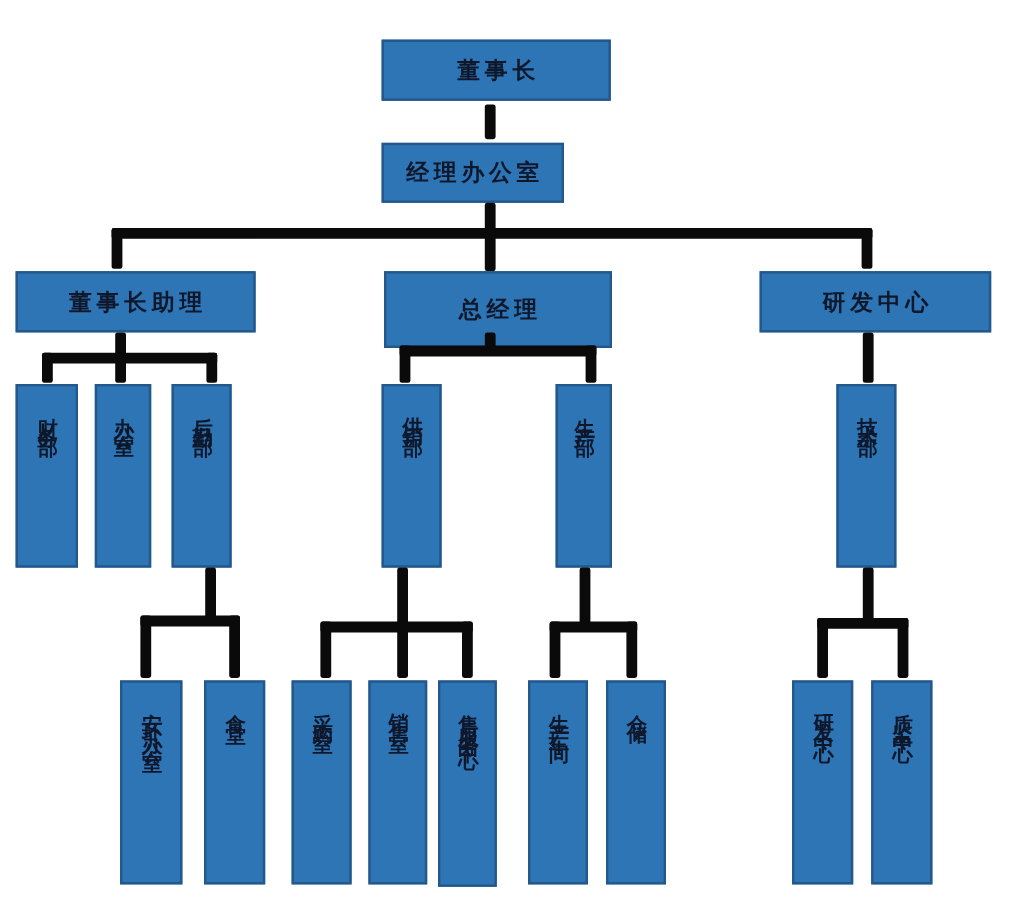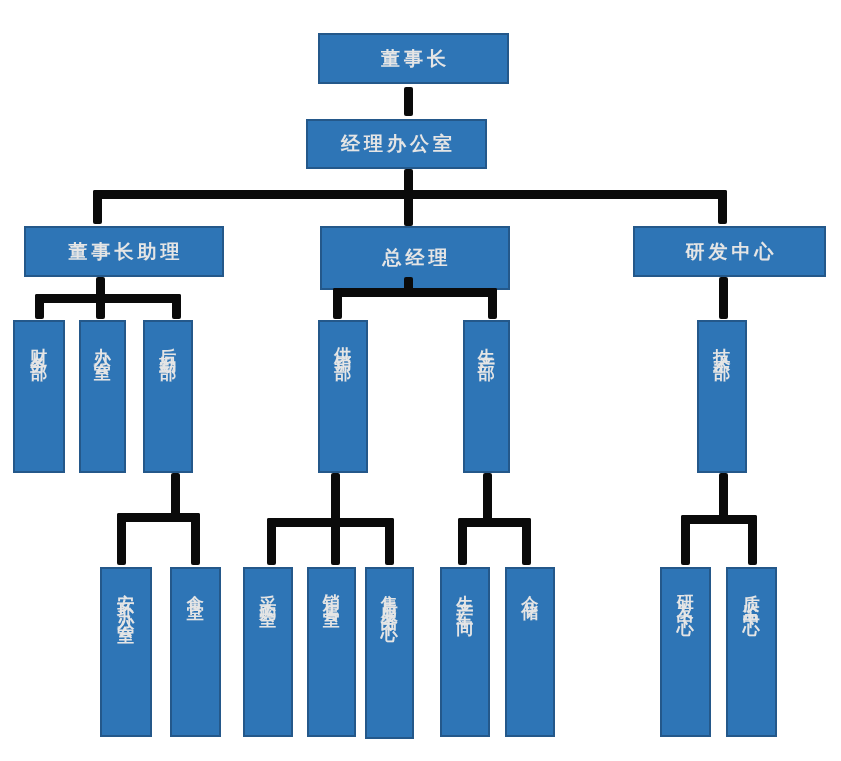--- a/index.html
+++ b/index.html
@@ -13,21 +13,21 @@
     width: 841px;
     height: 761px;
     background: #ffffff;
     overflow: hidden;
   }
   .node {
     position: absolute;
     box-sizing: border-box;
     background: #2E75B6;
     border: 2px solid #24588A;
-    color: #e5e5e5;
+    color: #0f172a;
     font-weight: 700;
   }
   .hnode {
     display: flex;
     align-items: center;
     justify-content: center;
     font-size: 19px;
     letter-spacing: 4px;
     text-indent: 4px;
   }
@@ -52,29 +52,29 @@
 </style>
 </head>
 <body>
 
 <div id="canvas">
 
   <div class="node hnode" style="left:318px; top:33px; width:191px; height:51px">董事长</div>
 
   <div class="conn" style="left:404px; top:87px; width:9px; height:29px"></div>
 
-  <div class="node hnode" style="left:306px; top:119px; width:181px; height:50px">经理办公室</div>
+  <div class="node hnode" style="left:318px; top:119px; width:152px; height:50px">经理办公室</div>
 
   <div class="conn" style="left:404px; top:169px; width:9px; height:26px"></div>
   <div class="conn" style="left:93px; top:190px; width:634px; height:9px"></div>
   <div class="conn" style="left:93px; top:190px; width:9px; height:34px"></div>
   <div class="conn" style="left:404px; top:190px; width:9px; height:36px"></div>
   <div class="conn" style="left:718px; top:190px; width:9px; height:34px"></div>
 
-  <div class="node hnode" style="left:24px; top:226px; width:200px; height:51px">董事长助理</div>
+  <div class="node hnode" style="left:13px; top:226px; width:200px; height:51px">董事长助理</div>
 
   <div class="node hnode" style="left:320px; top:226px; width:190px; height:64px">总经理</div>
 
   <div class="node hnode" style="left:633px; top:226px; width:193px; height:51px">研发中心</div>
 
   <div class="conn" style="left:96px; top:277px; width:9px; height:23px"></div>
   <div class="conn" style="left:35px; top:294px; width:146px; height:9px"></div>
   <div class="conn" style="left:35px; top:294px; width:9px; height:25px"></div>
   <div class="conn" style="left:96px; top:294px; width:9px; height:25px"></div>
   <div class="conn" style="left:172px; top:294px; width:9px; height:25px"></div>

